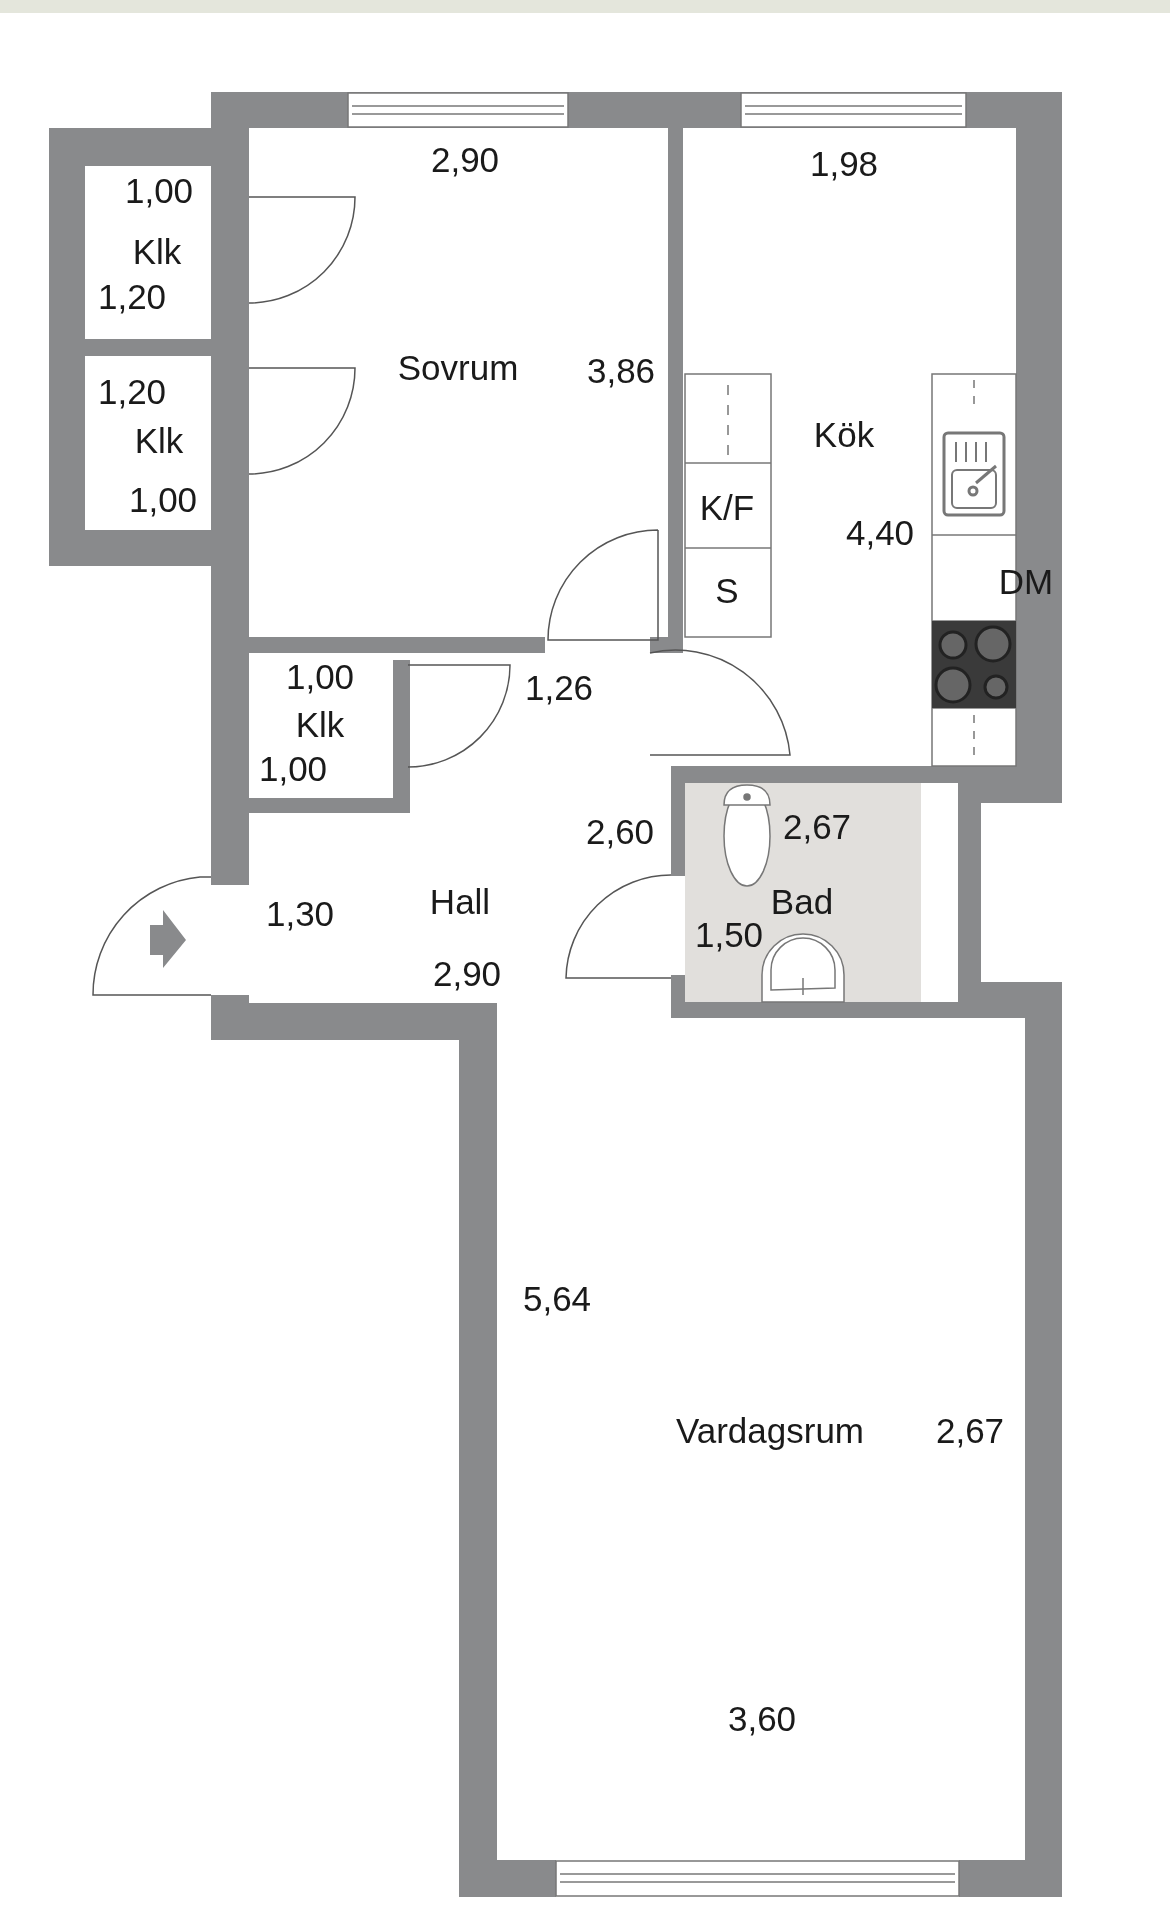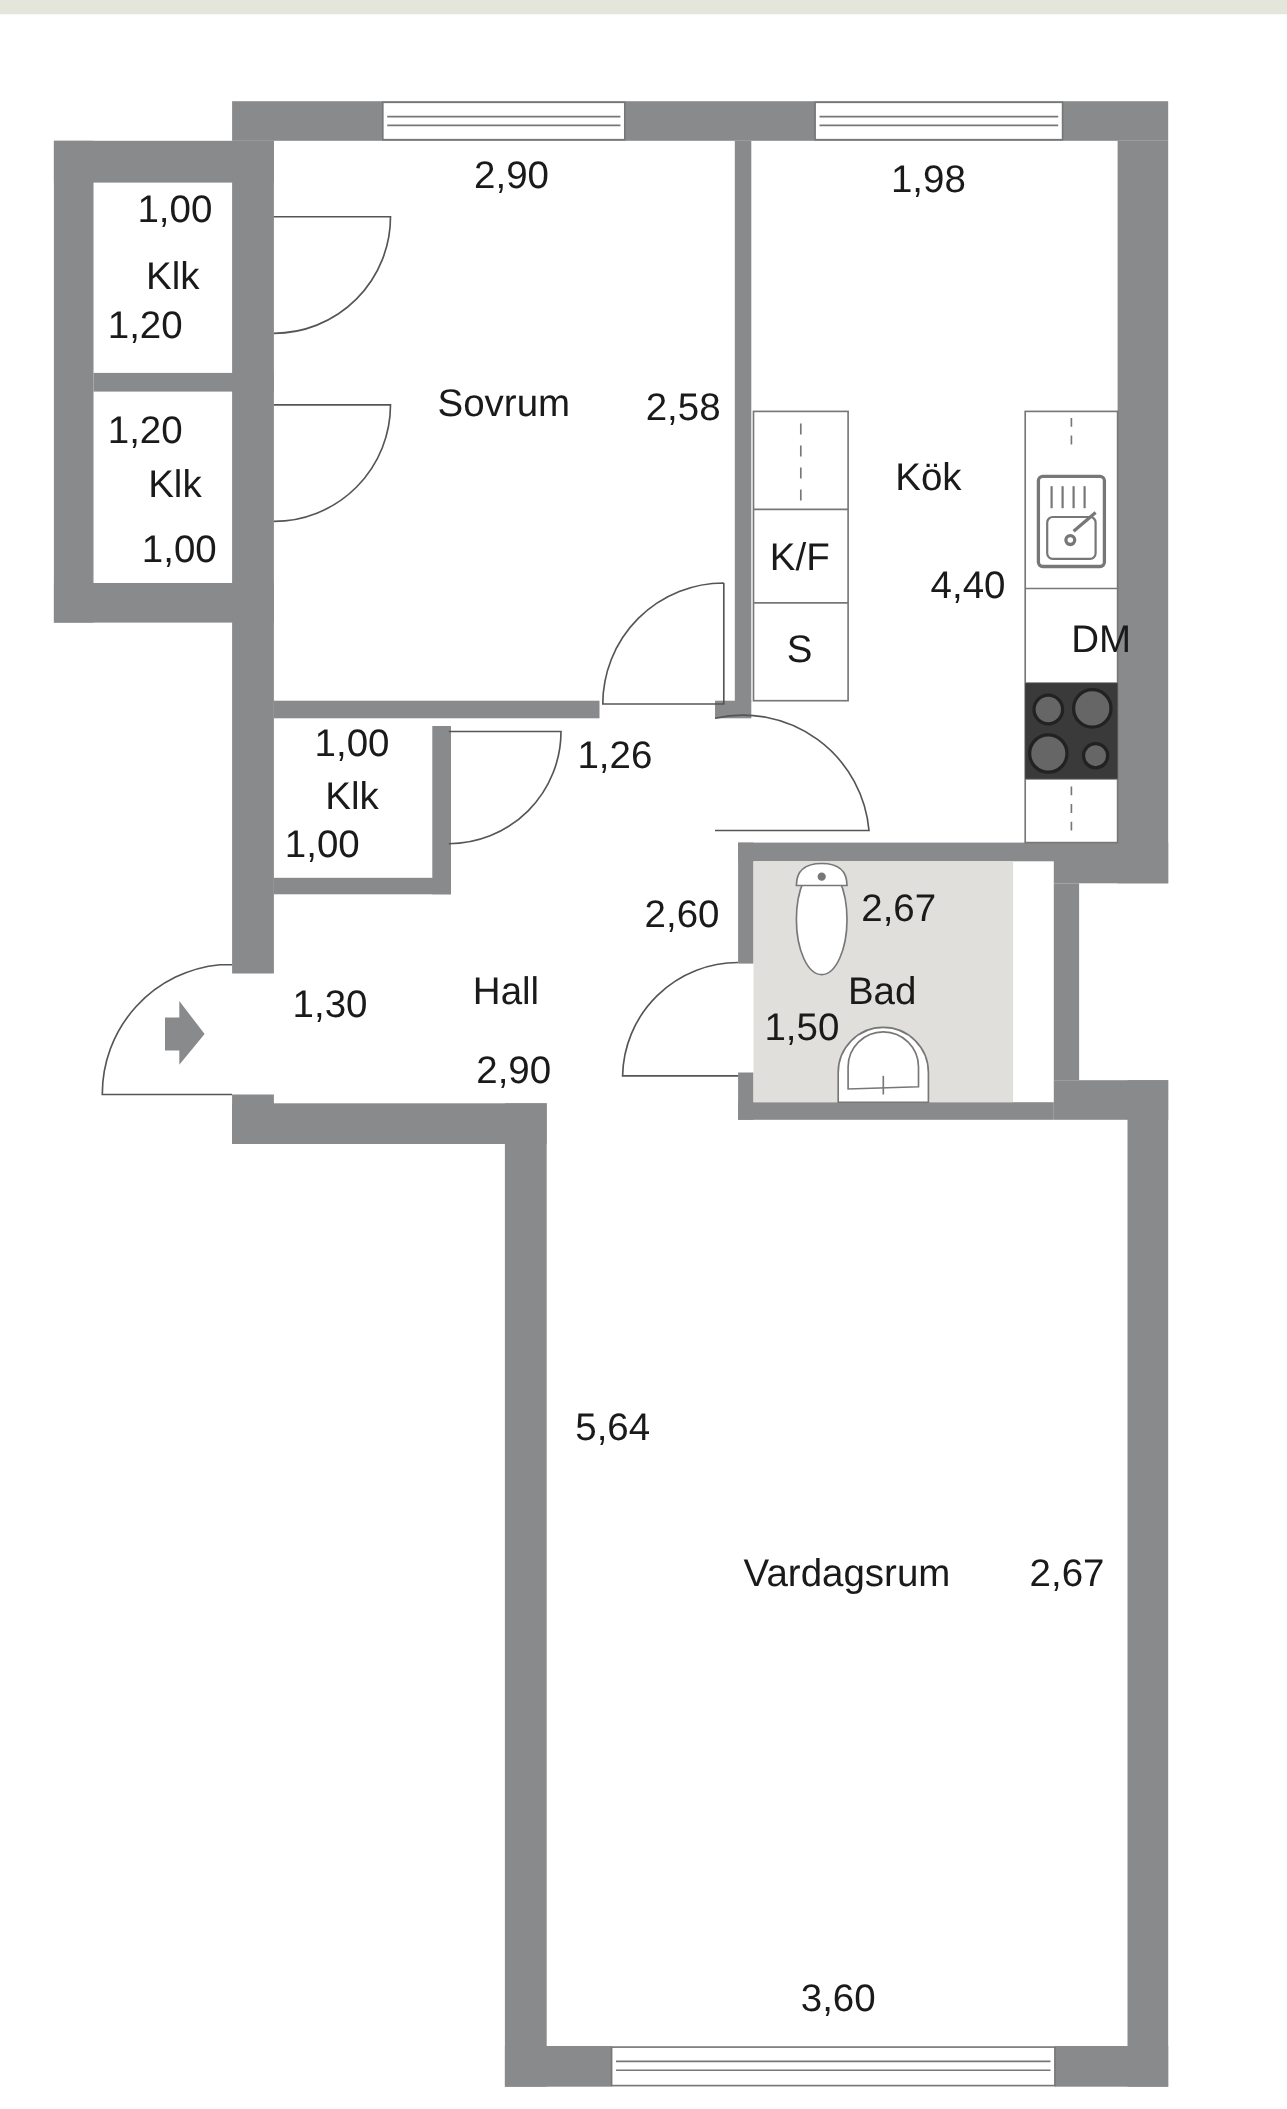--- a/index.html
+++ b/index.html
@@ -118,28 +118,28 @@
 
   <g fill="#fff" stroke="#777" stroke-width="1.5">
     <path d="M762 1002 V975 A41 41 0 0 1 844 975 V1002 Z"></path>
     <path d="M771 990 V970 A32 32 0 0 1 835 970 V988 Z"></path>
     <line x1="803" y1="978" x2="803" y2="995"></line>
   </g>
 </svg>
 
 <div class="lbl" style="left:465px;top:159px">2,90</div>
 <div class="lbl" style="left:458px;top:367px">Sovrum</div>
-<div class="lbl" style="left:621px;top:370px">2,58</div>
+<div class="lbl" style="left:621px;top:370px">3,86</div>
 
 <div class="lbl" style="left:844px;top:163px">1,98</div>
 <div class="lbl" style="left:844px;top:434px">Kök</div>
 <div class="lbl" style="left:880px;top:532px">4,40</div>
 <div class="lbl" style="left:727px;top:507px">K/F</div>
 <div class="lbl" style="left:727px;top:590px">S</div>
-<div class="lbl" style="left:1001px;top:581px">DM</div>
+<div class="lbl" style="left:1026px;top:581px">DM</div>
 
 <div class="lbl" style="left:159px;top:190px">1,00</div>
 <div class="lbl" style="left:157px;top:251px">Klk</div>
 <div class="lbl" style="left:132px;top:296px">1,20</div>
 
 <div class="lbl" style="left:132px;top:391px">1,20</div>
 <div class="lbl" style="left:159px;top:440px">Klk</div>
 <div class="lbl" style="left:163px;top:499px">1,00</div>
 
 <div class="lbl" style="left:320px;top:676px">1,00</div>
@@ -152,13 +152,13 @@
 <div class="lbl" style="left:460px;top:901px">Hall</div>
 <div class="lbl" style="left:467px;top:973px">2,90</div>
 
 <div class="lbl" style="left:817px;top:826px">2,67</div>
 <div class="lbl" style="left:802px;top:901px">Bad</div>
 <div class="lbl" style="left:729px;top:934px">1,50</div>
 
 <div class="lbl" style="left:557px;top:1298px">5,64</div>
 <div class="lbl" style="left:770px;top:1430px">Vardagsrum</div>
 <div class="lbl" style="left:970px;top:1430px">2,67</div>
-<div class="lbl" style="left:762px;top:1817px">3,60</div>
+<div class="lbl" style="left:762px;top:1718px">3,60</div>
 
 </body></html>

